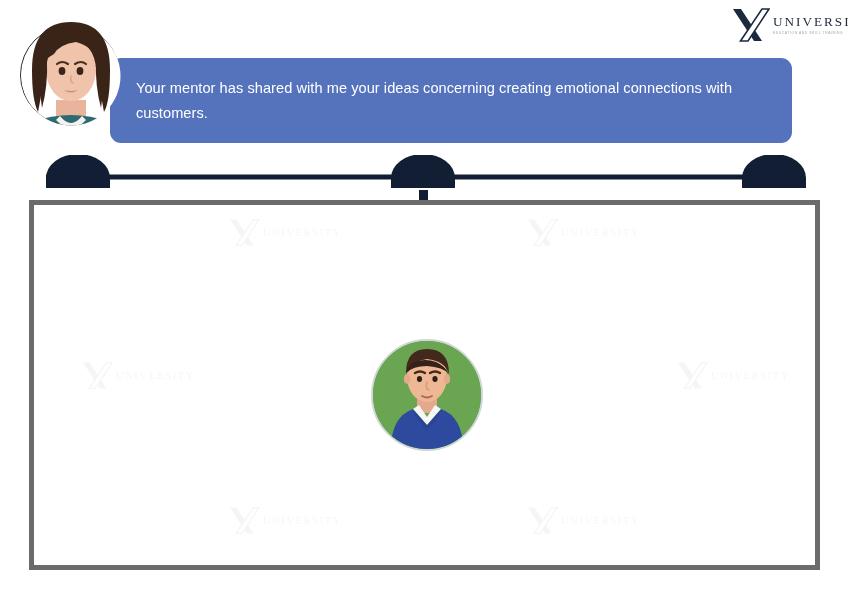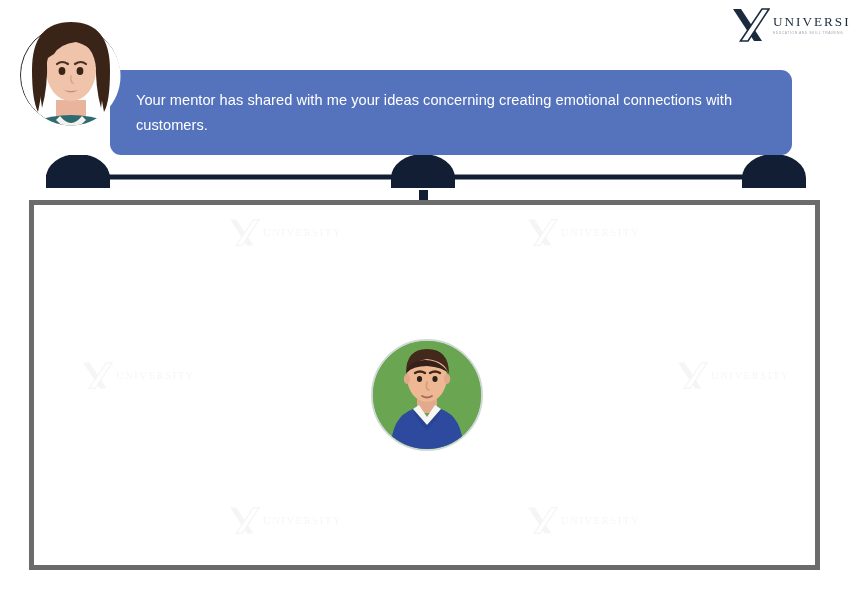--- a/index.html
+++ b/index.html
@@ -45,21 +45,21 @@
     color: #9aa6b4;
     margin-top: 3px;
     font-family: "Liberation Sans", sans-serif;
     white-space: nowrap;
   }
 
   
   #speech-bubble {
     position: absolute;
     left: 110px;
-    top: 70px;
+    top: 58px;
     width: 682px;
     height: 85px;
     background: #5573bd;
     border-radius: 11px;
     display: flex;
     align-items: center;
   }
   #speech-text {
     color: #ffffff;
     font-size: 14.6px;

